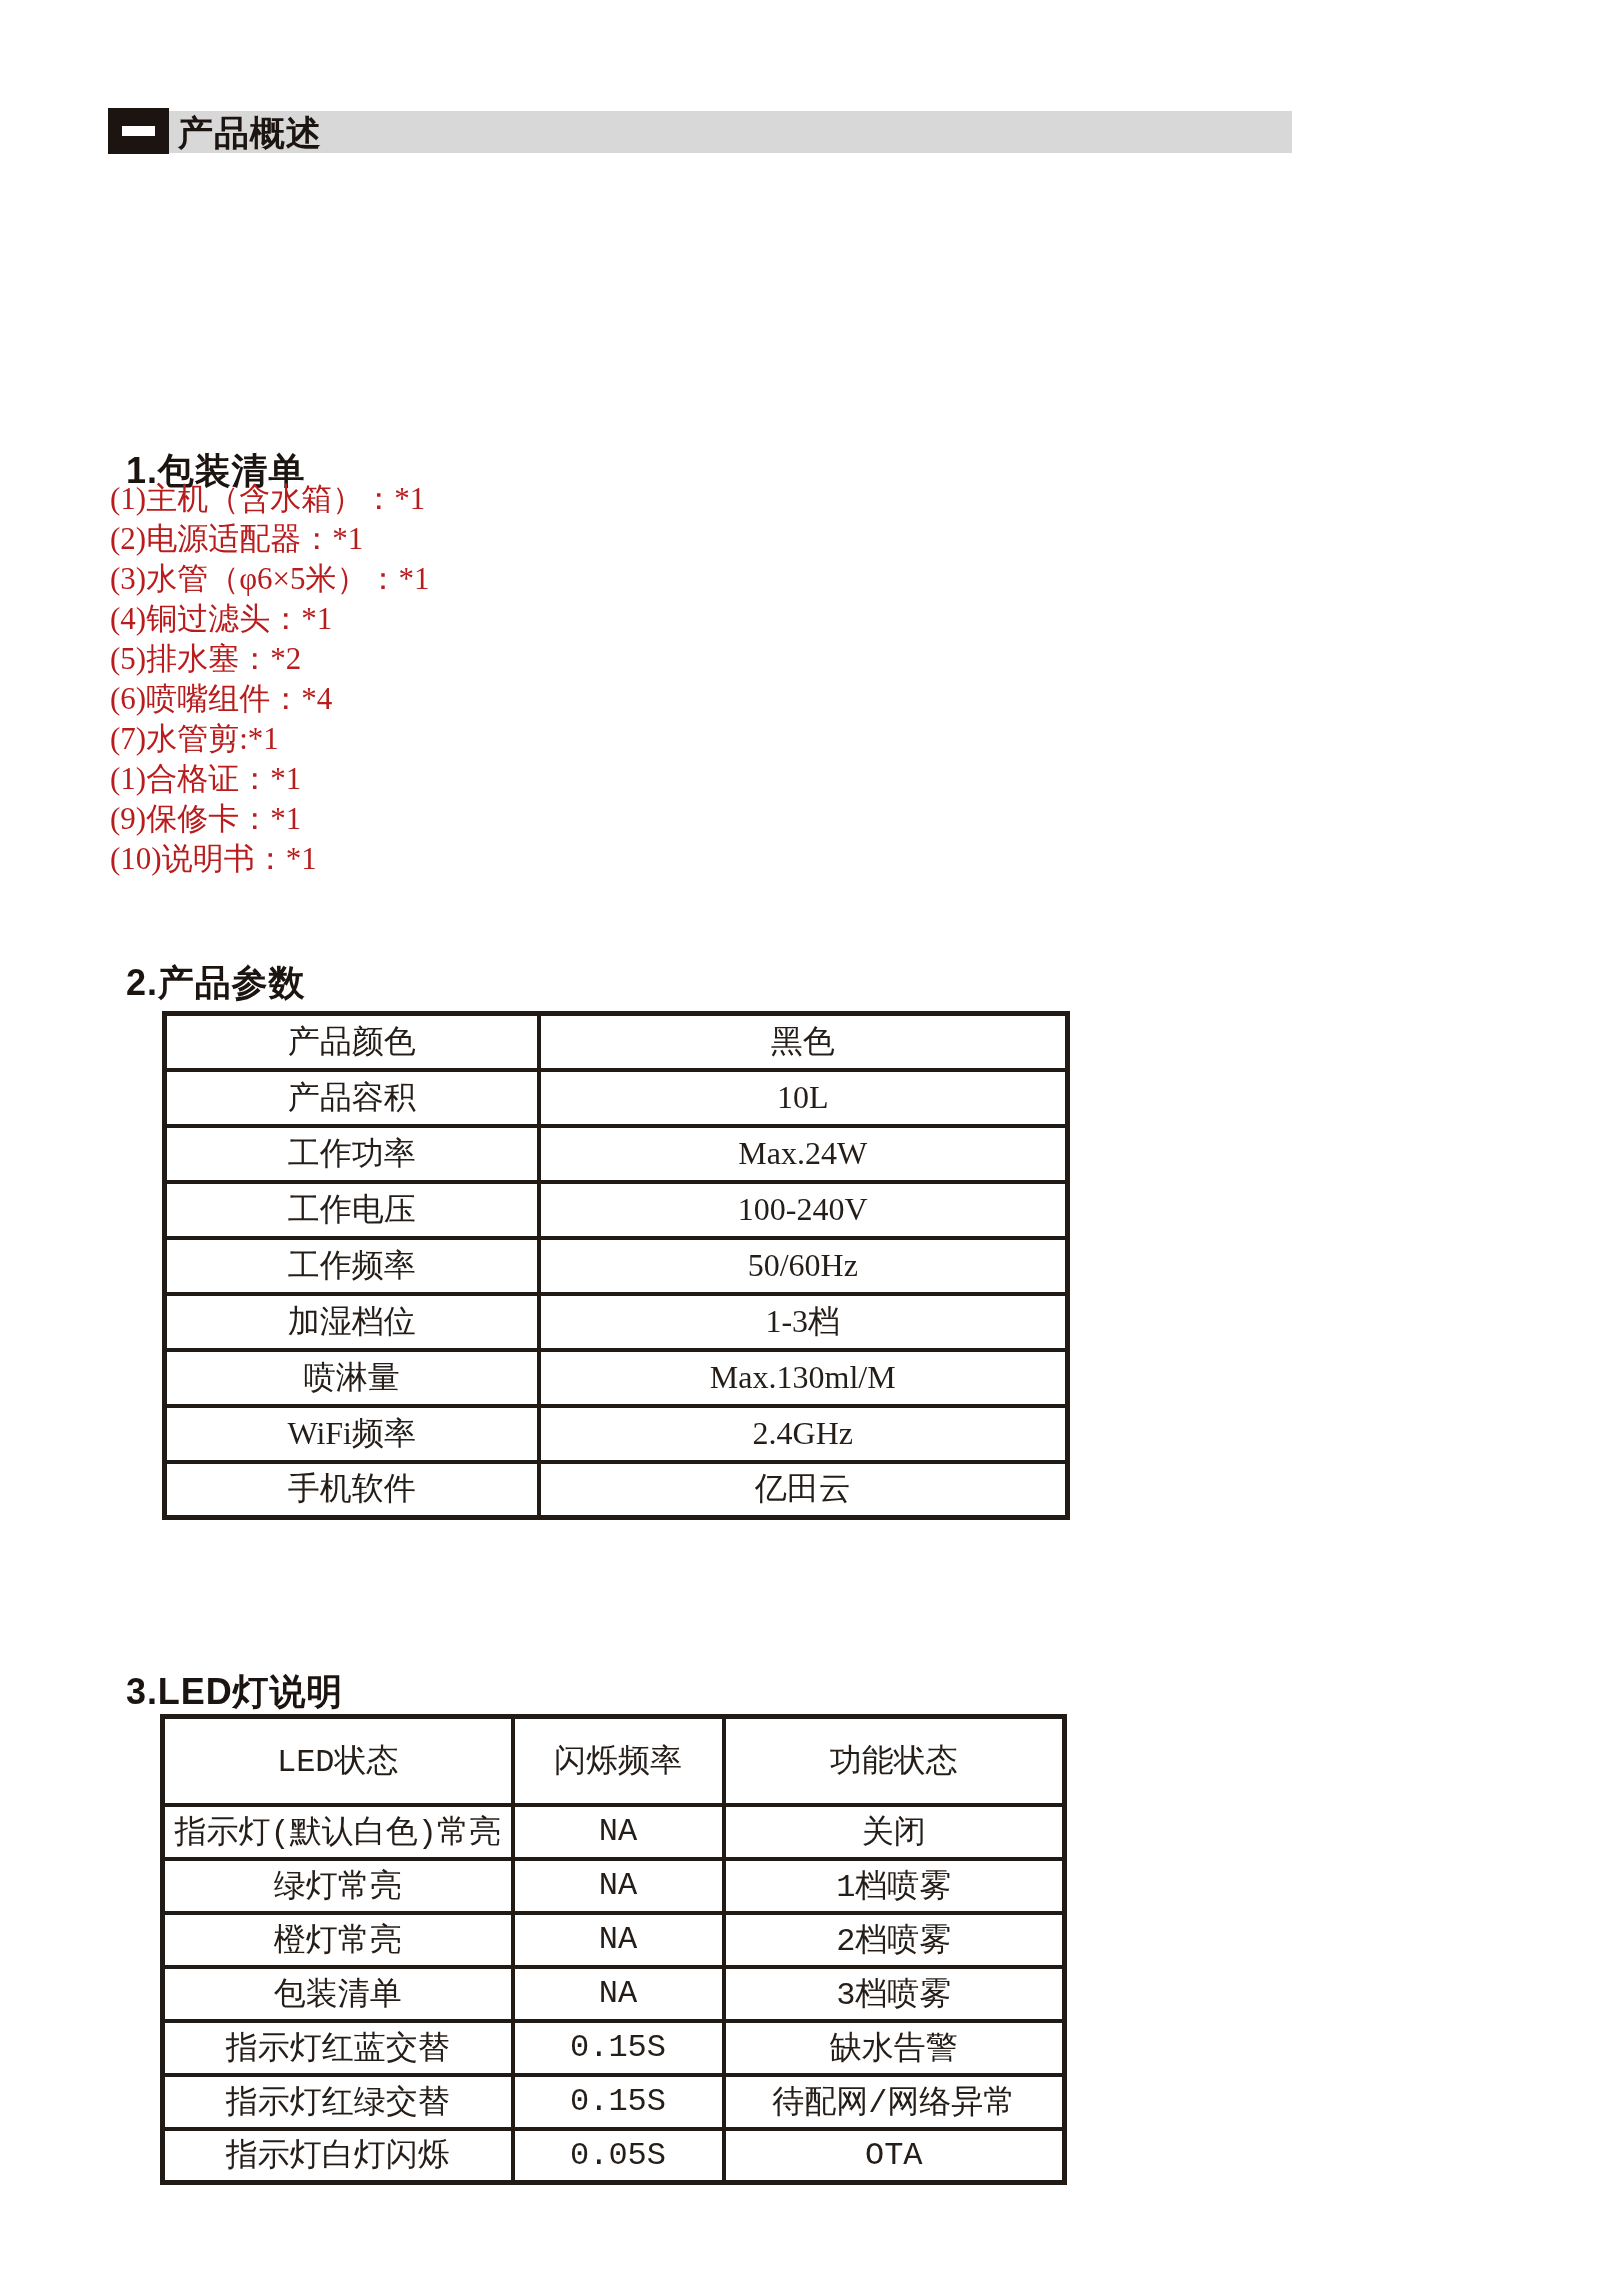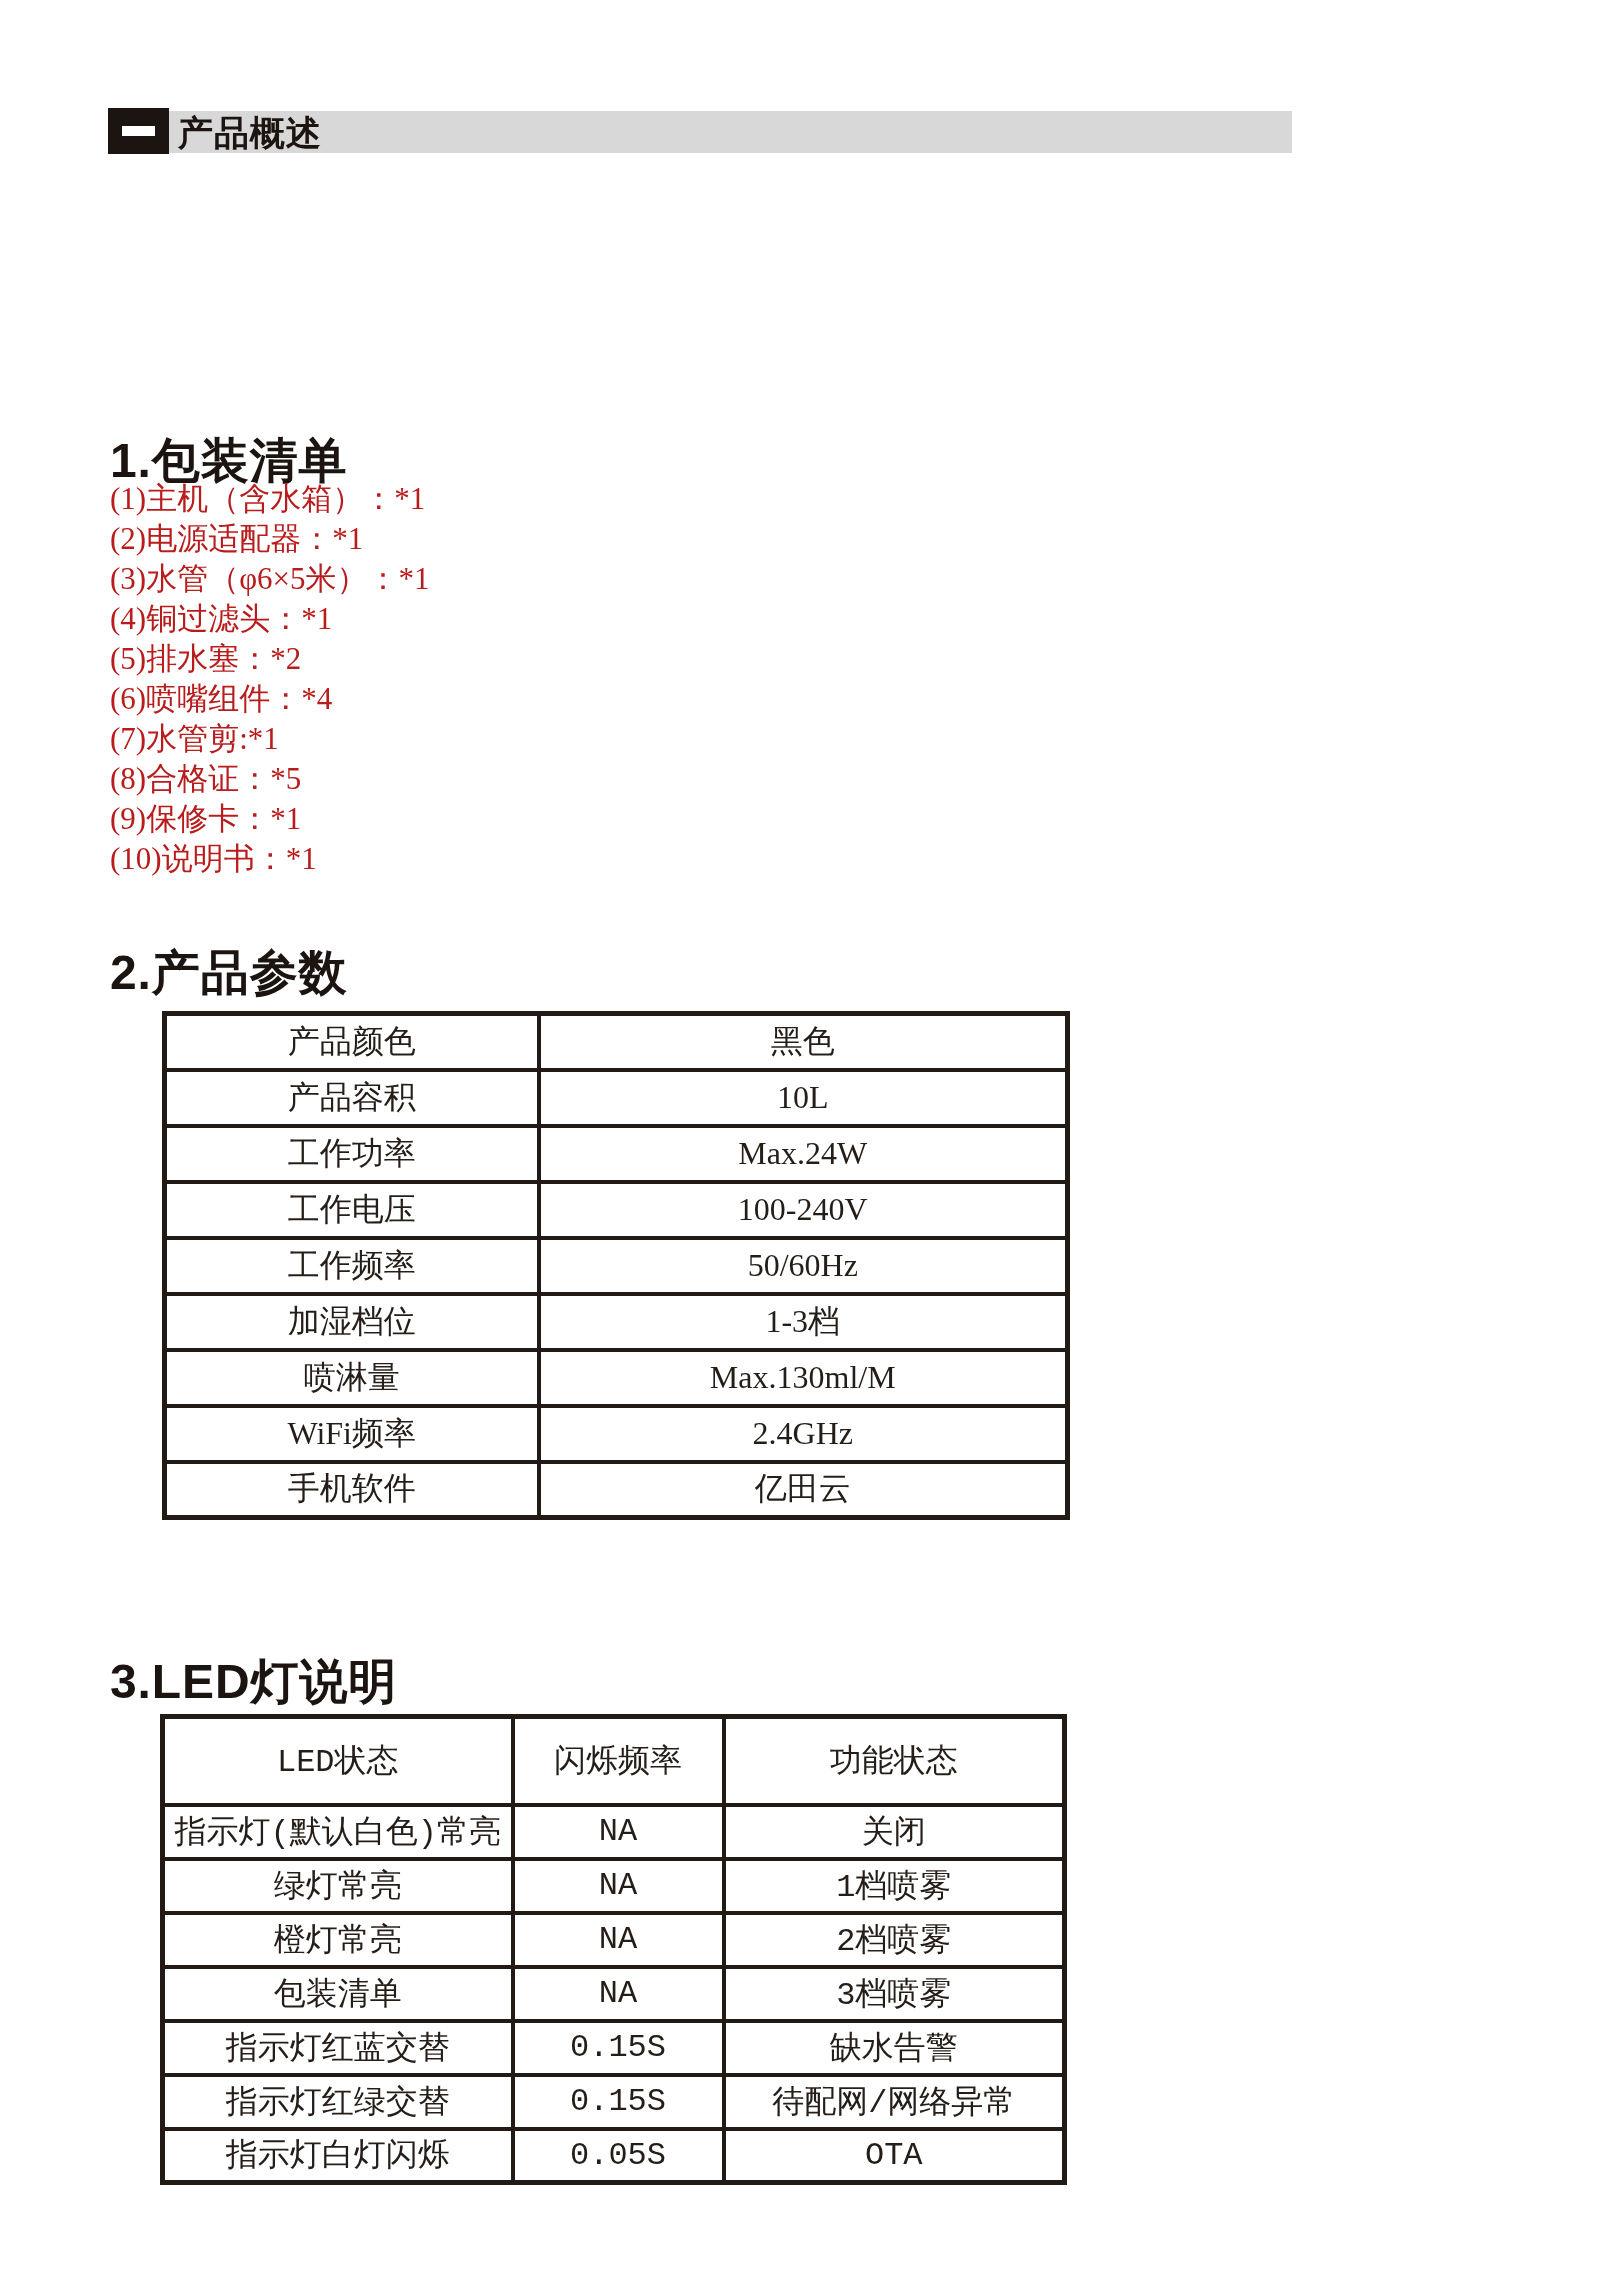--- a/index.html
+++ b/index.html
@@ -14,23 +14,23 @@
   .badge-bar{display:block;width:33px;height:9.2px;background:#ffffff;}
   .banner-title{position:absolute;left:178px;top:112px;height:42px;display:flex;align-items:center;
                 font-family:"Liberation Sans","DejaVu Sans",sans-serif;font-weight:900;
                 font-size:35px;color:#1c1410;letter-spacing:0.9px;margin:0;}
 
   
   .intro{position:absolute;left:108px;top:157px;width:1437px;margin:0;
          font-size:32px;line-height:40px;text-align:justify;color:#241d18;}
 
   
-  .sec-heading{position:absolute;left:110px;margin:0;
+  .sec-heading{position:absolute;left:110px;margin:16px;
                font-family:"Liberation Sans","DejaVu Sans",sans-serif;
-               font-weight:900;font-size:48px;color:#1c1410;letter-spacing:0.9px;line-height:1;}
+               font-weight:900;font-size:36px;color:#1c1410;letter-spacing:0.9px;line-height:1;}
   .h-packing{top:437px;}
   .h-params{top:949px;}
   .h-led{top:1658px;}
 
   
   .packing-list{position:absolute;left:110px;top:479px;}
   .list-item{font-size:31px;line-height:40px;color:#b91c1c;white-space:pre;}
 
   
   table{border-collapse:collapse;table-layout:fixed;position:absolute;background:#ffffff;}
@@ -61,21 +61,21 @@
 
   <h2 class="sec-heading h-packing">1.包装清单</h2>
   <div class="packing-list">
       <div class="list-item">(1)主机（含水箱）：*1</div>
       <div class="list-item">(2)电源适配器：*1</div>
       <div class="list-item">(3)水管（φ6×5米）：*1</div>
       <div class="list-item">(4)铜过滤头：*1</div>
       <div class="list-item">(5)排水塞：*2</div>
       <div class="list-item">(6)喷嘴组件：*4</div>
       <div class="list-item">(7)水管剪:*1</div>
-      <div class="list-item">(8)合格证：*5</div>
+      <div class="list-item">(1)合格证：*1</div>
       <div class="list-item">(9)保修卡：*1</div>
       <div class="list-item">(10)说明书：*1</div>
     </div>
 
   <h2 class="sec-heading h-params">2.产品参数</h2>
   <table class="params-table">
     <colgroup>
         <col class="pc1">
         <col class="pc2">
       </colgroup>

